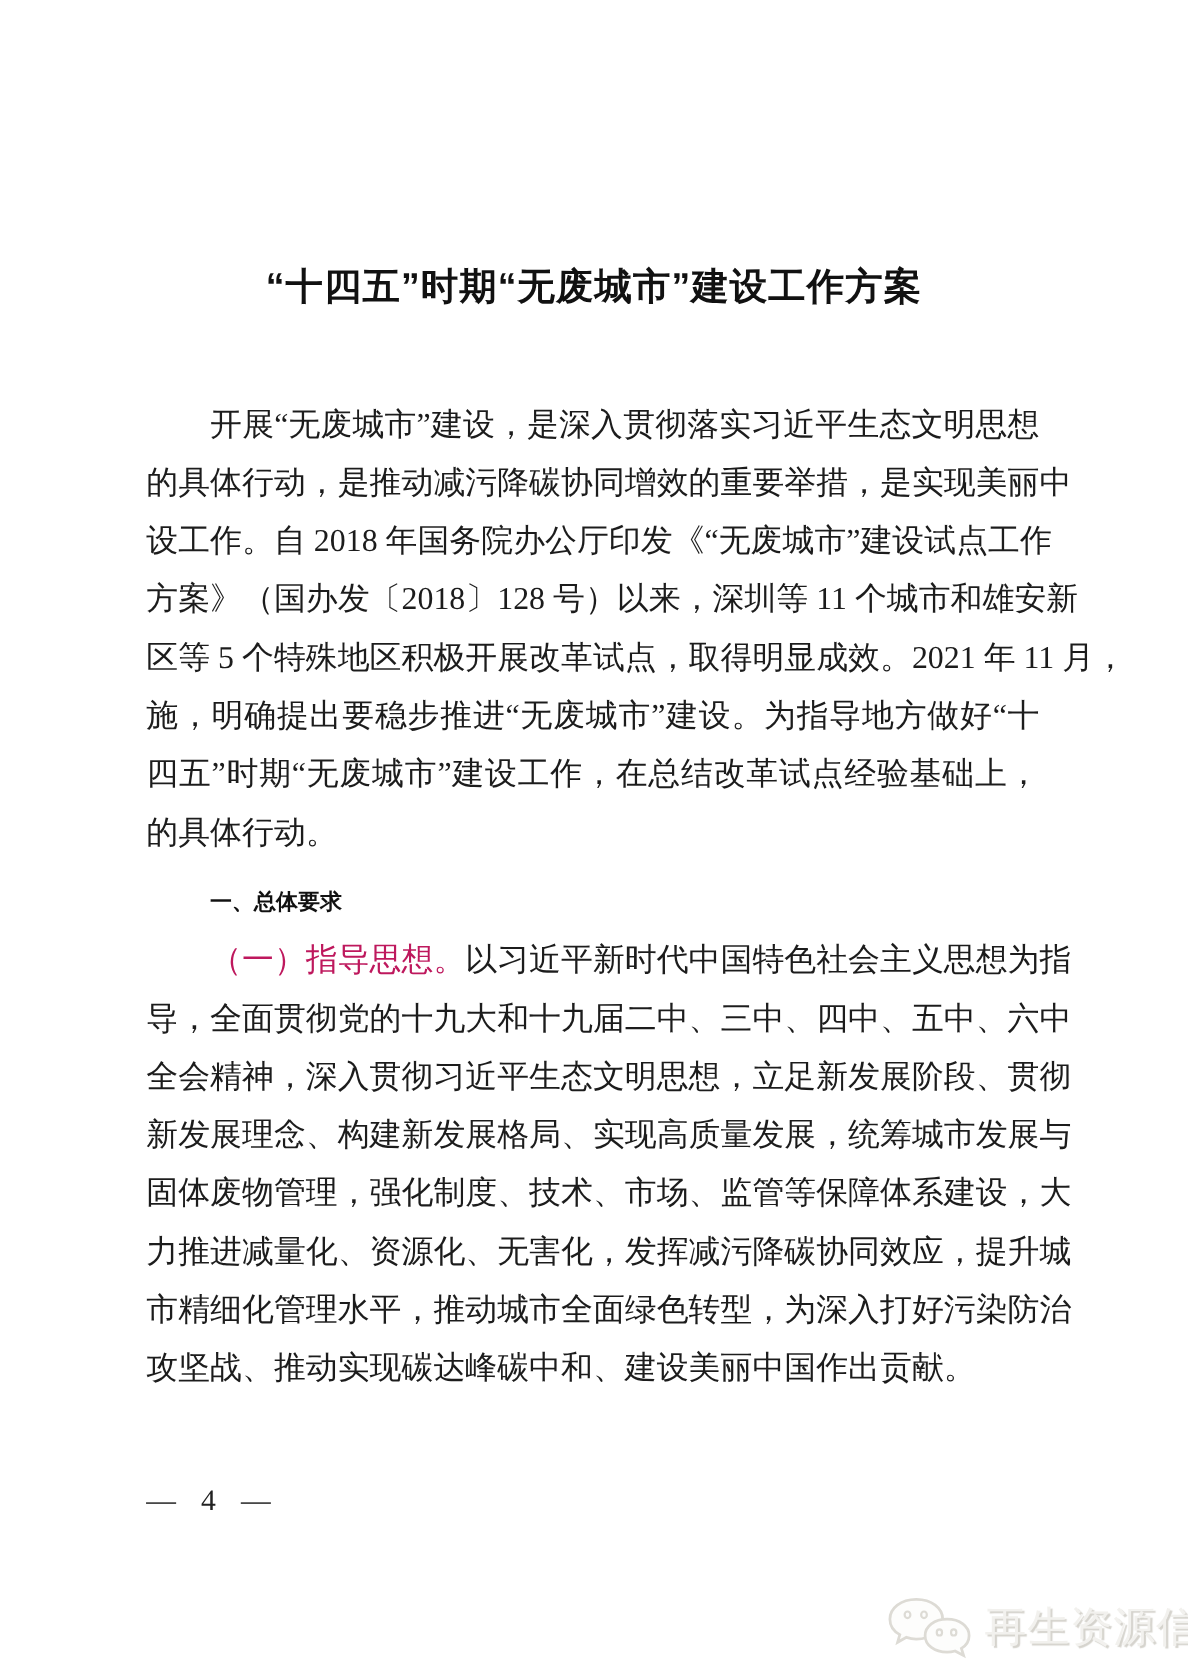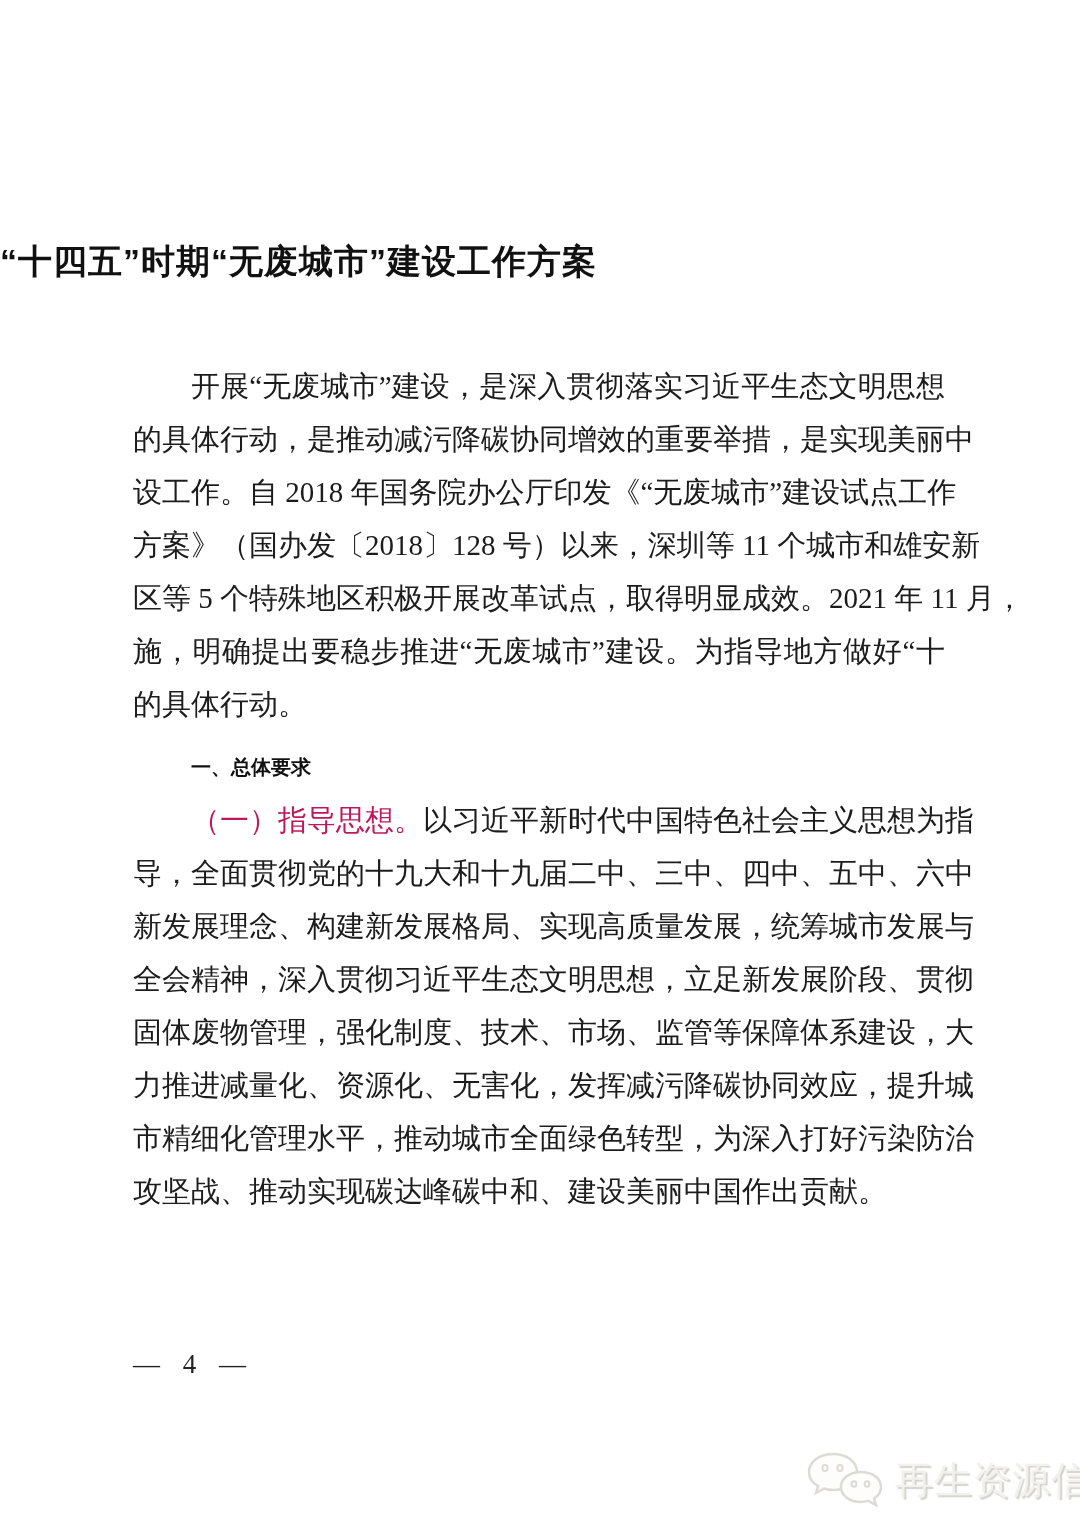--- a/index.html
+++ b/index.html
@@ -15,21 +15,21 @@
     overflow: hidden;
     font-family: "Liberation Serif", "DejaVu Serif", serif;
     color: #1a1a1a;
   }
   .doc-title {
     position: absolute;
     top: 236px;
     left: 0;
     width: 1080px;
     margin: 0;
-    text-align: left;
+    text-align: center;
     font-family: "Liberation Sans", "DejaVu Sans", sans-serif;
     font-weight: bold;
     font-size: 34px;
     line-height: 50px;
     color: #111111;
     letter-spacing: 1px;
   }
   .body-text {
     position: absolute;
     left: 133px;
@@ -101,28 +101,29 @@
 
   <h1 class="doc-title">“十四五”时期“无废城市”建设工作方案</h1>
 
   <div class="body-text">
     <div class="line indent">开展“无废城市”建设，是深入贯彻落实习近平生态文明思想</div>
     <div class="line">的具体行动，是推动减污降碳协同增效的重要举措，是实现美丽中</div>
     <div class="line">设工作。自 2018 年国务院办公厅印发《“无废城市”建设试点工作</div>
     <div class="line">方案》（国办发〔2018〕128 号）以来，深圳等 11 个城市和雄安新</div>
     <div class="line">区等 5 个特殊地区积极开展改革试点，取得明显成效。2021 年 11 月，</div>
     <div class="line">施，明确提出要稳步推进“无废城市”建设。为指导地方做好“十</div>
+    <div class="line">四五”时期“无废城市”建设工作，在总结改革试点经验基础上，</div>
     <div class="line end">的具体行动。</div>
 
     <div class="line heading indent">一、总体要求</div>
 
     <div class="line indent"><span class="lead-bold">（一）指导思想。</span><span>以习近平新时代中国特色社会主义思想为指</span></div>
     <div class="line">导，全面贯彻党的十九大和十九届二中、三中、四中、五中、六中</div>
+    <div class="line">全会精神，深入贯彻习近平生态文明思想，立足新发展阶段、贯彻</div>
     <div class="line">新发展理念、构建新发展格局、实现高质量发展，统筹城市发展与</div>
-    <div class="line">全会精神，深入贯彻习近平生态文明思想，立足新发展阶段、贯彻</div>
     <div class="line">固体废物管理，强化制度、技术、市场、监管等保障体系建设，大</div>
     <div class="line">力推进减量化、资源化、无害化，发挥减污降碳协同效应，提升城</div>
     <div class="line">市精细化管理水平，推动城市全面绿色转型，为深入打好污染防治</div>
     <div class="line end">攻坚战、推动实现碳达峰碳中和、建设美丽中国作出贡献。</div>
   </div>
 
   <div class="page-footer">— 4 —</div>
 
   <div class="watermark">
     <span>

